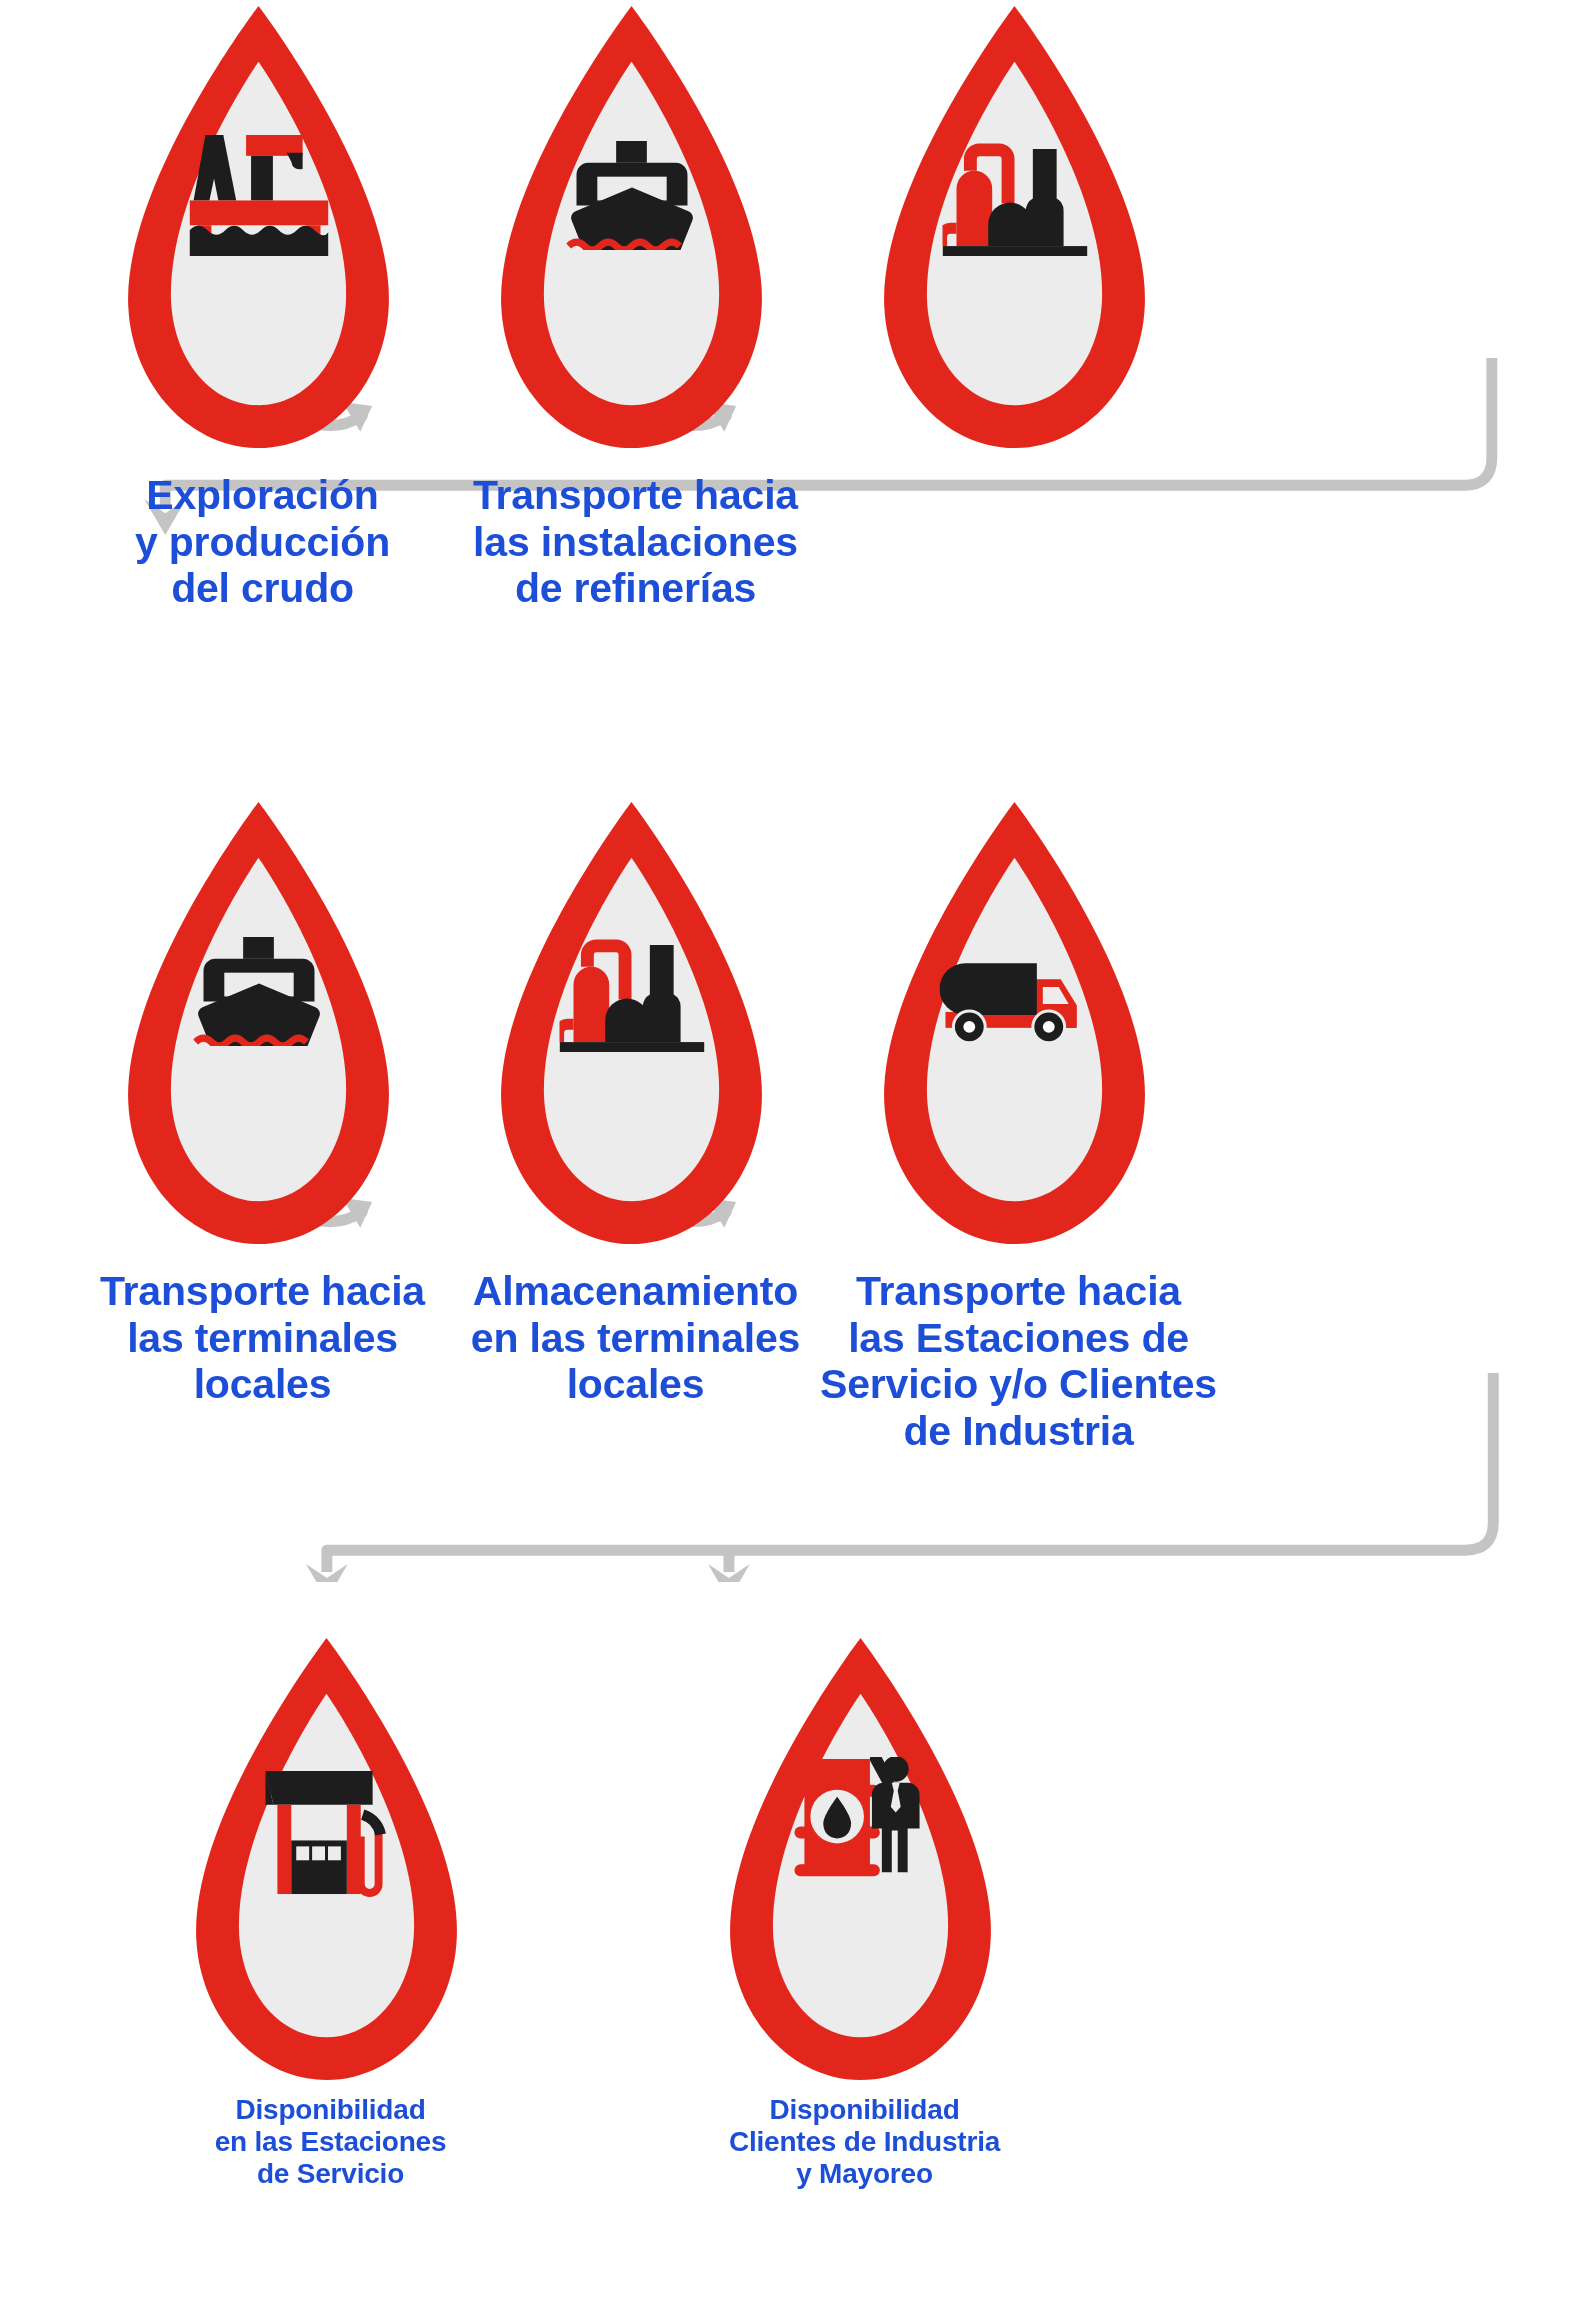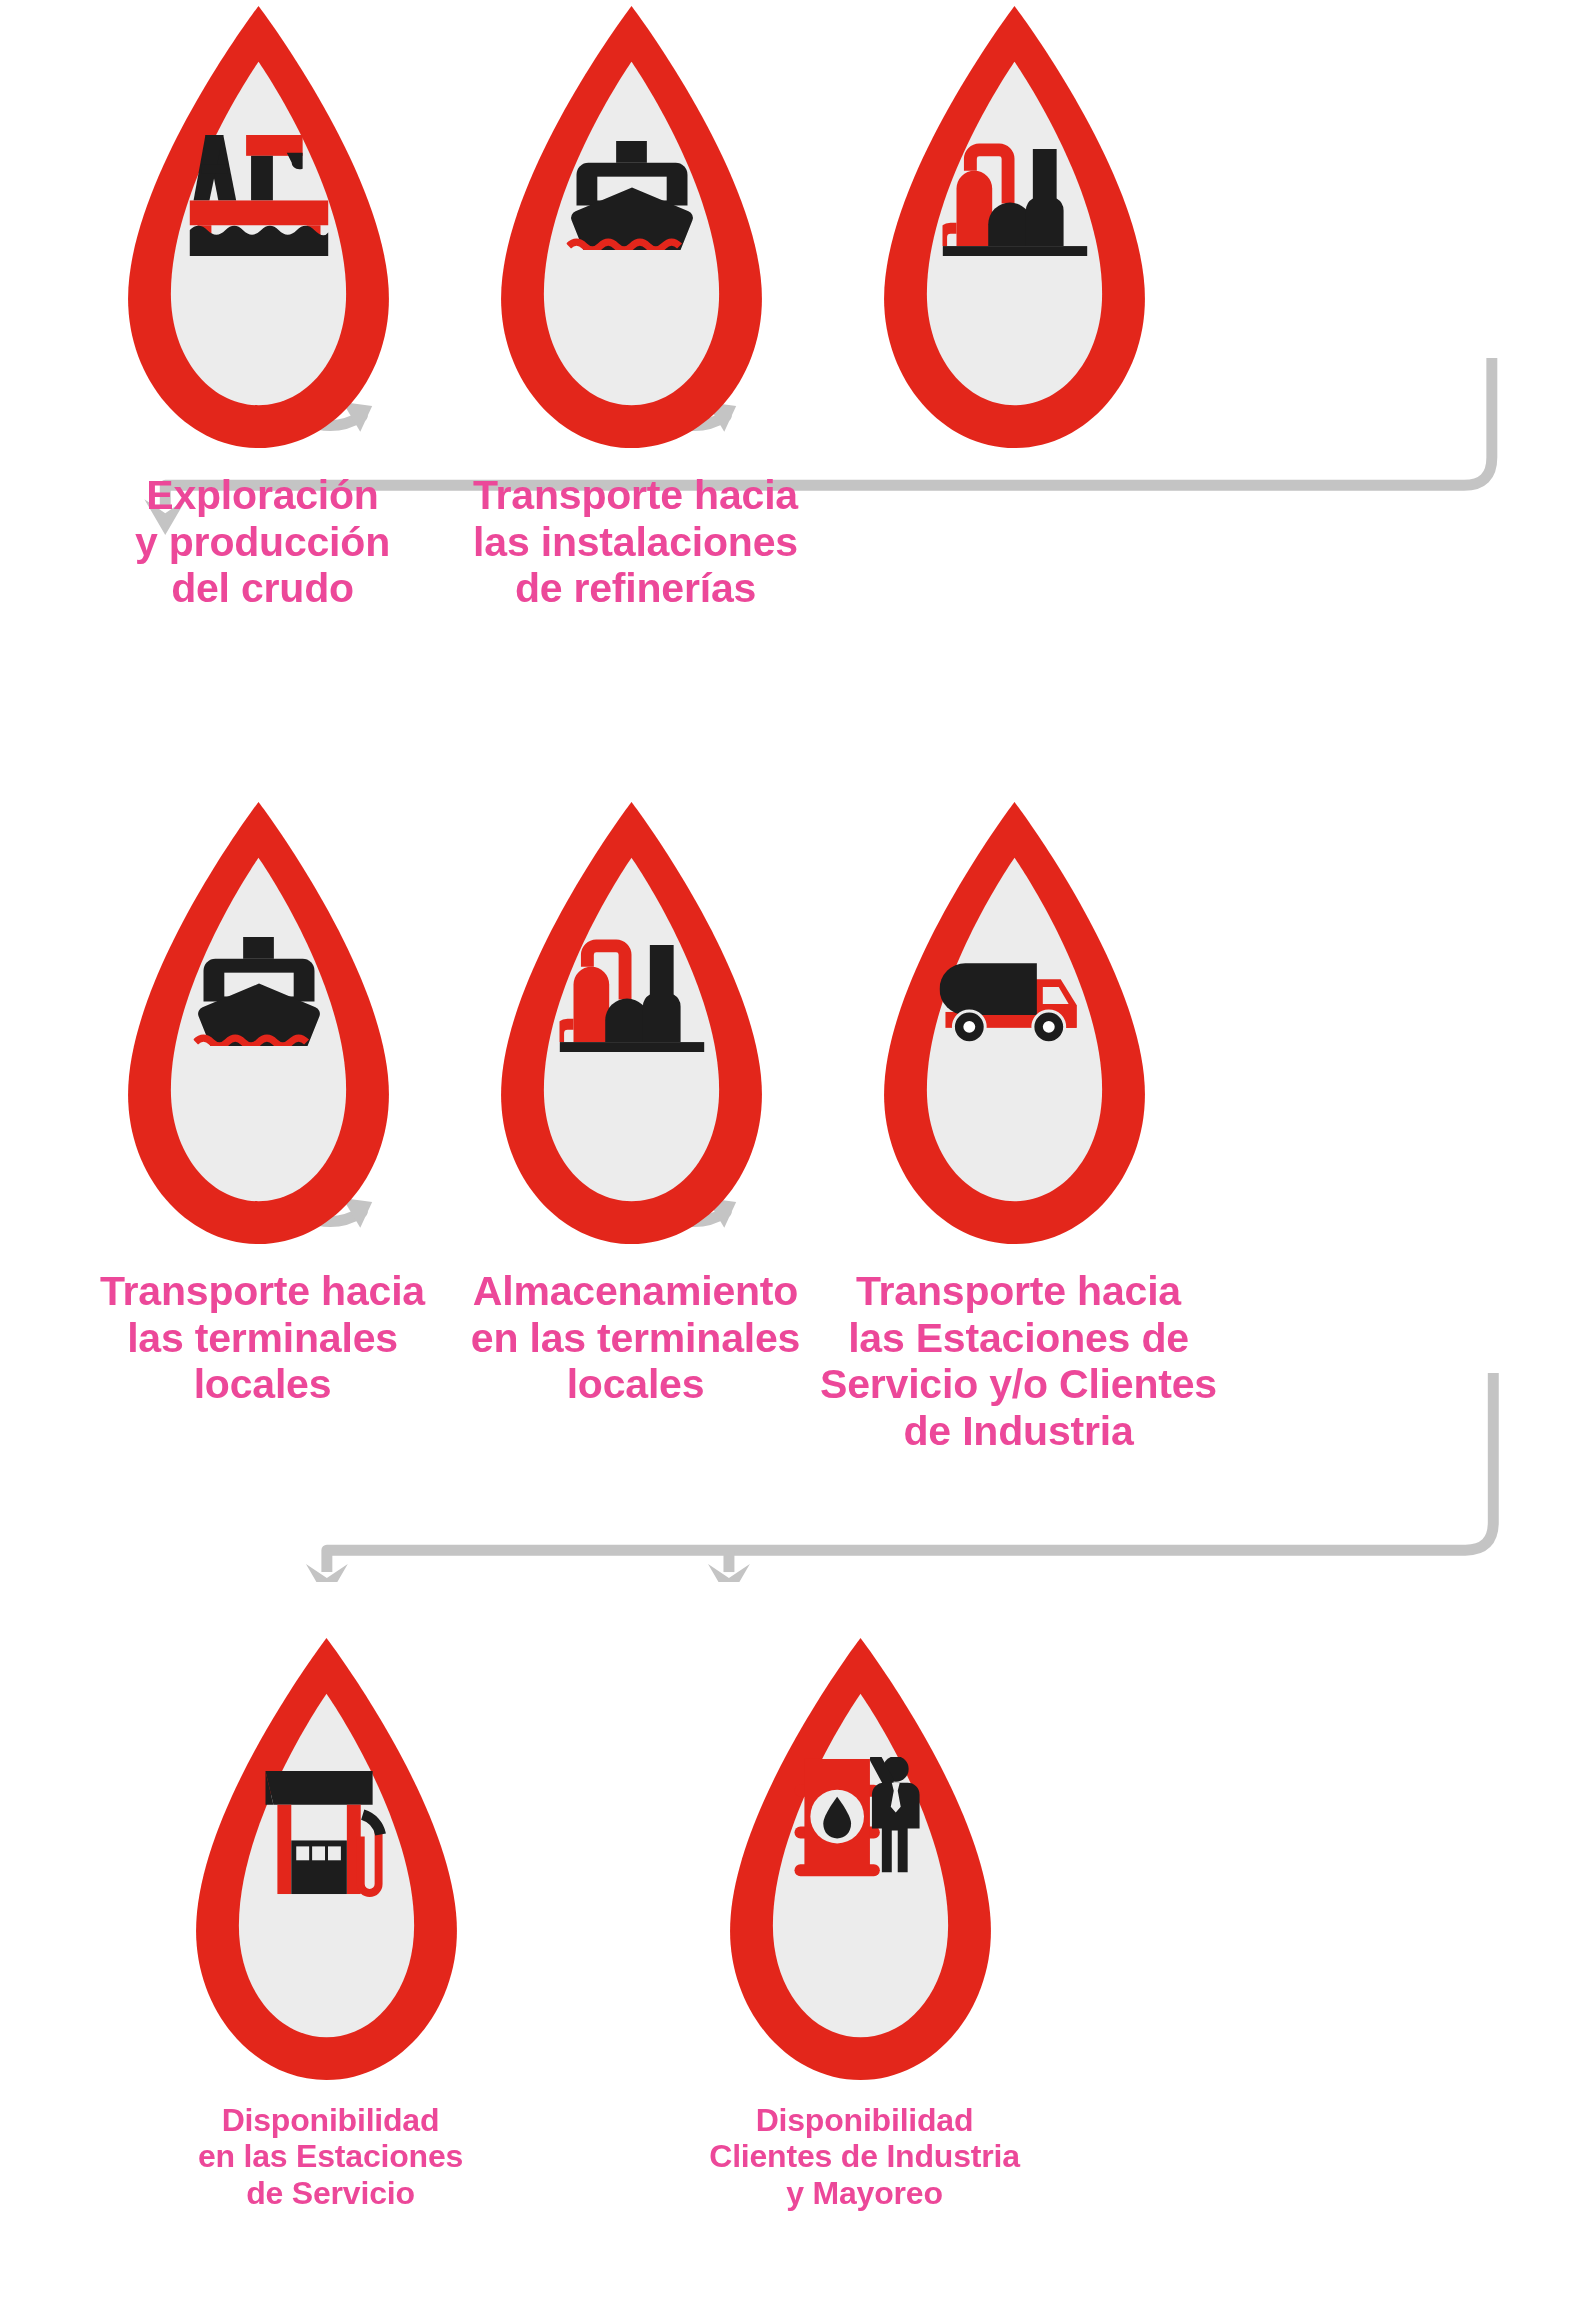--- a/index.html
+++ b/index.html
@@ -28,29 +28,29 @@
   .drop-svg { display: block; }
   .drop-icon {
     position: absolute;
     left: 50%;
     transform: translateX(-50%);
     display: block;
   }
   .node-label {
     font-family: "Liberation Sans", sans-serif;
     font-weight: bold;
-    color: #ec4899;
+    color: #1d4ed8;
     letter-spacing: -0.2px;
     white-space: pre-line;
     padding-left: 8px;
   }
   
   .lbl-r1 { font-size: 41px; line-height: 1.14; margin-top: 14px; }
   .lbl-r2 { font-size: 41px; line-height: 1.14; margin-top: 14px; }
-  .lbl-r3 { font-size: 32px; line-height: 1.14; margin-top: 12px; }
+  .lbl-r3 { font-size: 28px; line-height: 1.14; margin-top: 4px; }
 
   .conn { position: absolute; pointer-events: none; }
 </style>
 </head>
 <body>
 
 <div id="stage">
 
   <svg class="conn" style="left:281px; top:378px;" width="109" height="70" viewBox="0 0 110 70">
     <path d="M6,20 C18,48 52,56 82,38" fill="none" stroke="#c4c4c4" stroke-width="11" stroke-linecap="round"></path>

